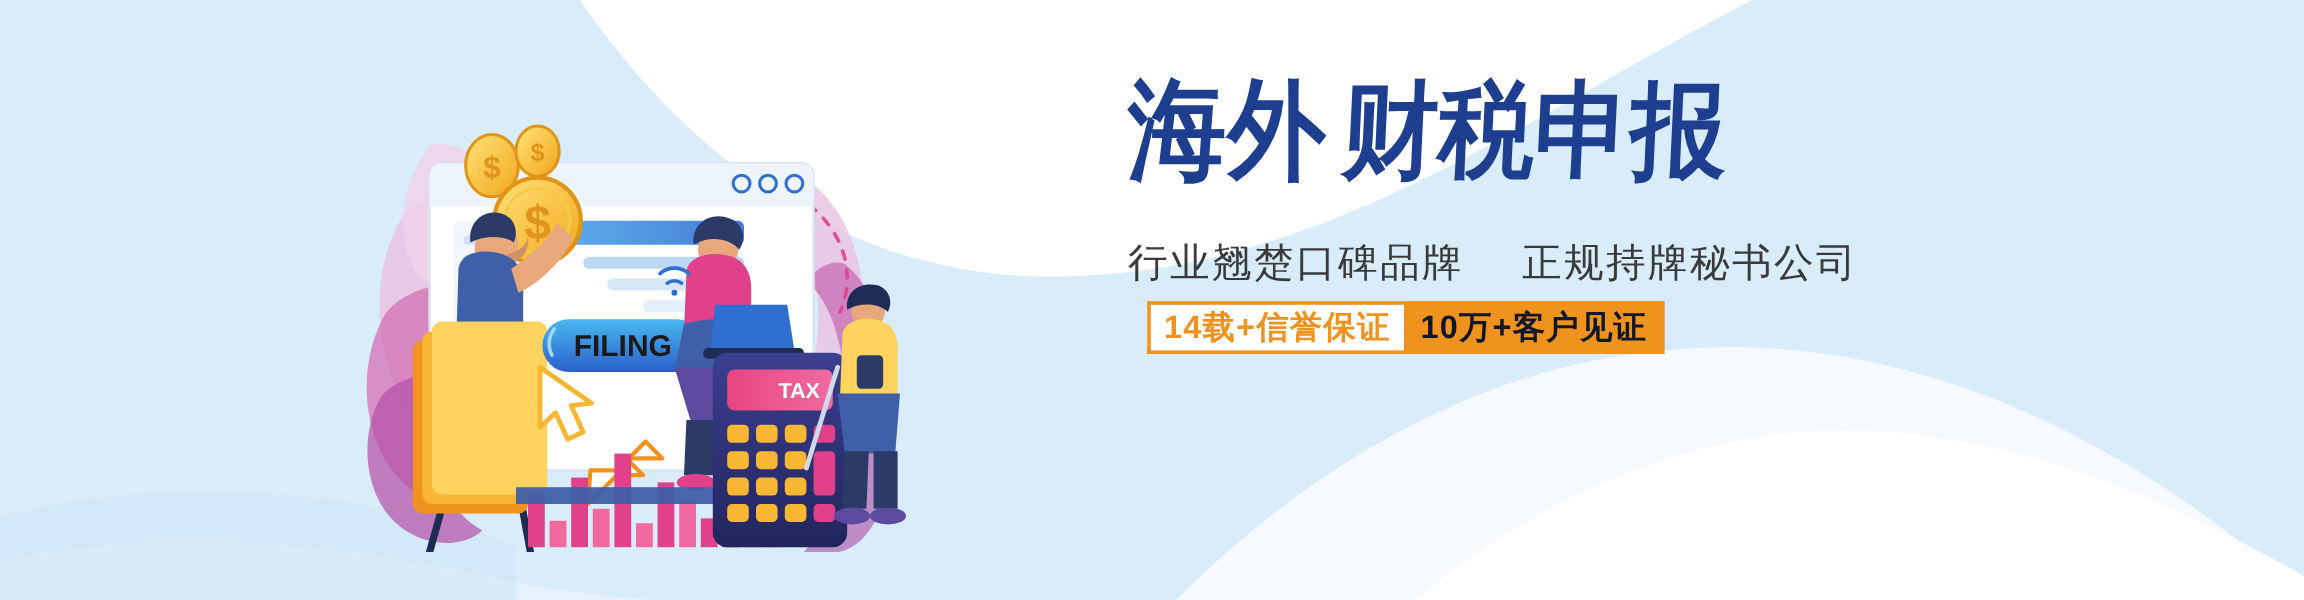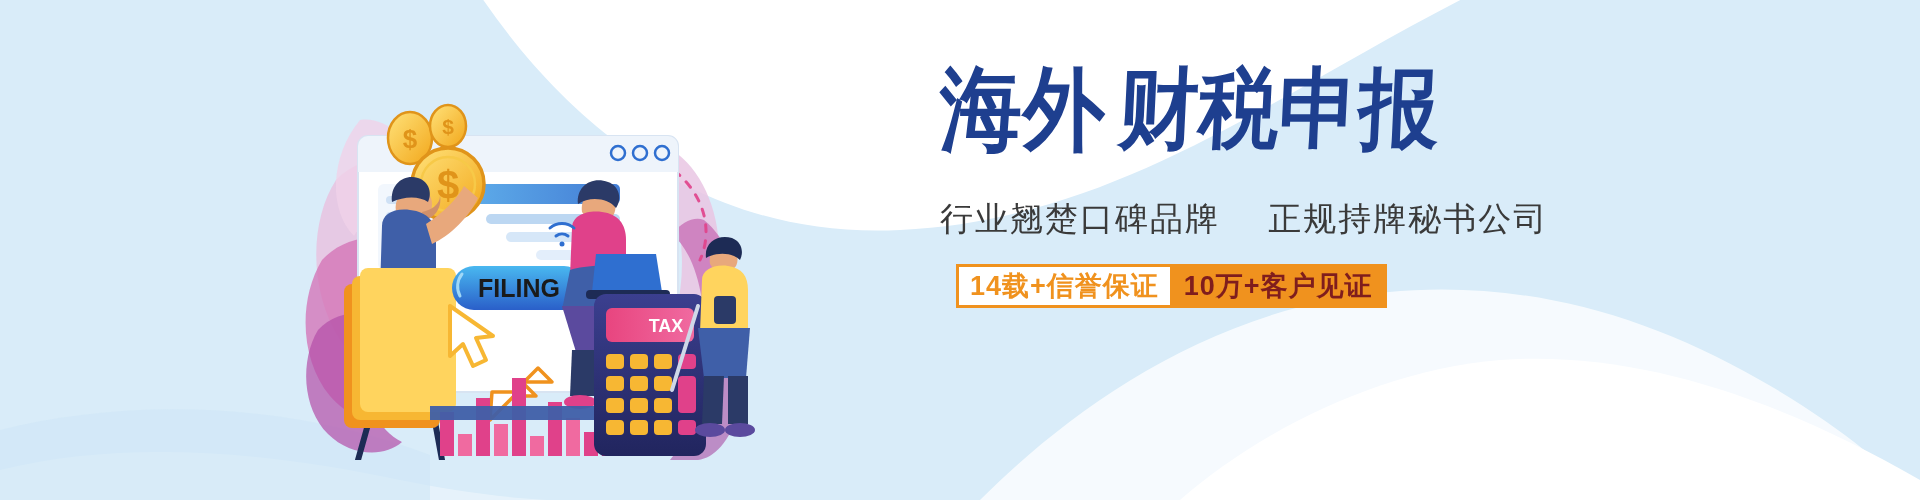--- a/index.html
+++ b/index.html
@@ -38,33 +38,33 @@
     transform:scaleY(1.10) skewX(-3deg);transform-origin:bottom left;
   }
 
   .subtitle{
     margin-top:26px;
     font-size:33px;color:#3a3a3a;letter-spacing:2px;
     white-space:nowrap;font-weight:400;
   }
   .subtitle .gap{display:inline-block;width:26px;}
 
-  .badges{margin-top:22px;display:flex;align-items:stretch;height:44px;padding-left:16px;}
+  .badges{margin-top:9px;display:flex;align-items:stretch;height:44px;padding-left:16px;}
   .badge{
     display:flex;align-items:center;justify-content:center;
     font-size:27px;font-weight:bold;letter-spacing:1px;
     padding:0 11px;box-sizing:border-box;
     white-space:nowrap;
   }
   .badge-outline{
     background:#ffffff;color:#f0921e;
     border:3px solid #f0921e;border-right:none;
   }
   .badge-solid{
-    background:#f0921e;color:#7f1d1d;
+    background:#f0921e;color:#0f172a;
     border:3px solid #f0921e;
   }
 </style>
 </head>
 <body>
 
 <div id="banner">
 
   <div class="bg-layer">
     <svg class="bg-svg" width="1920" height="500" viewBox="0 0 1920 500">

